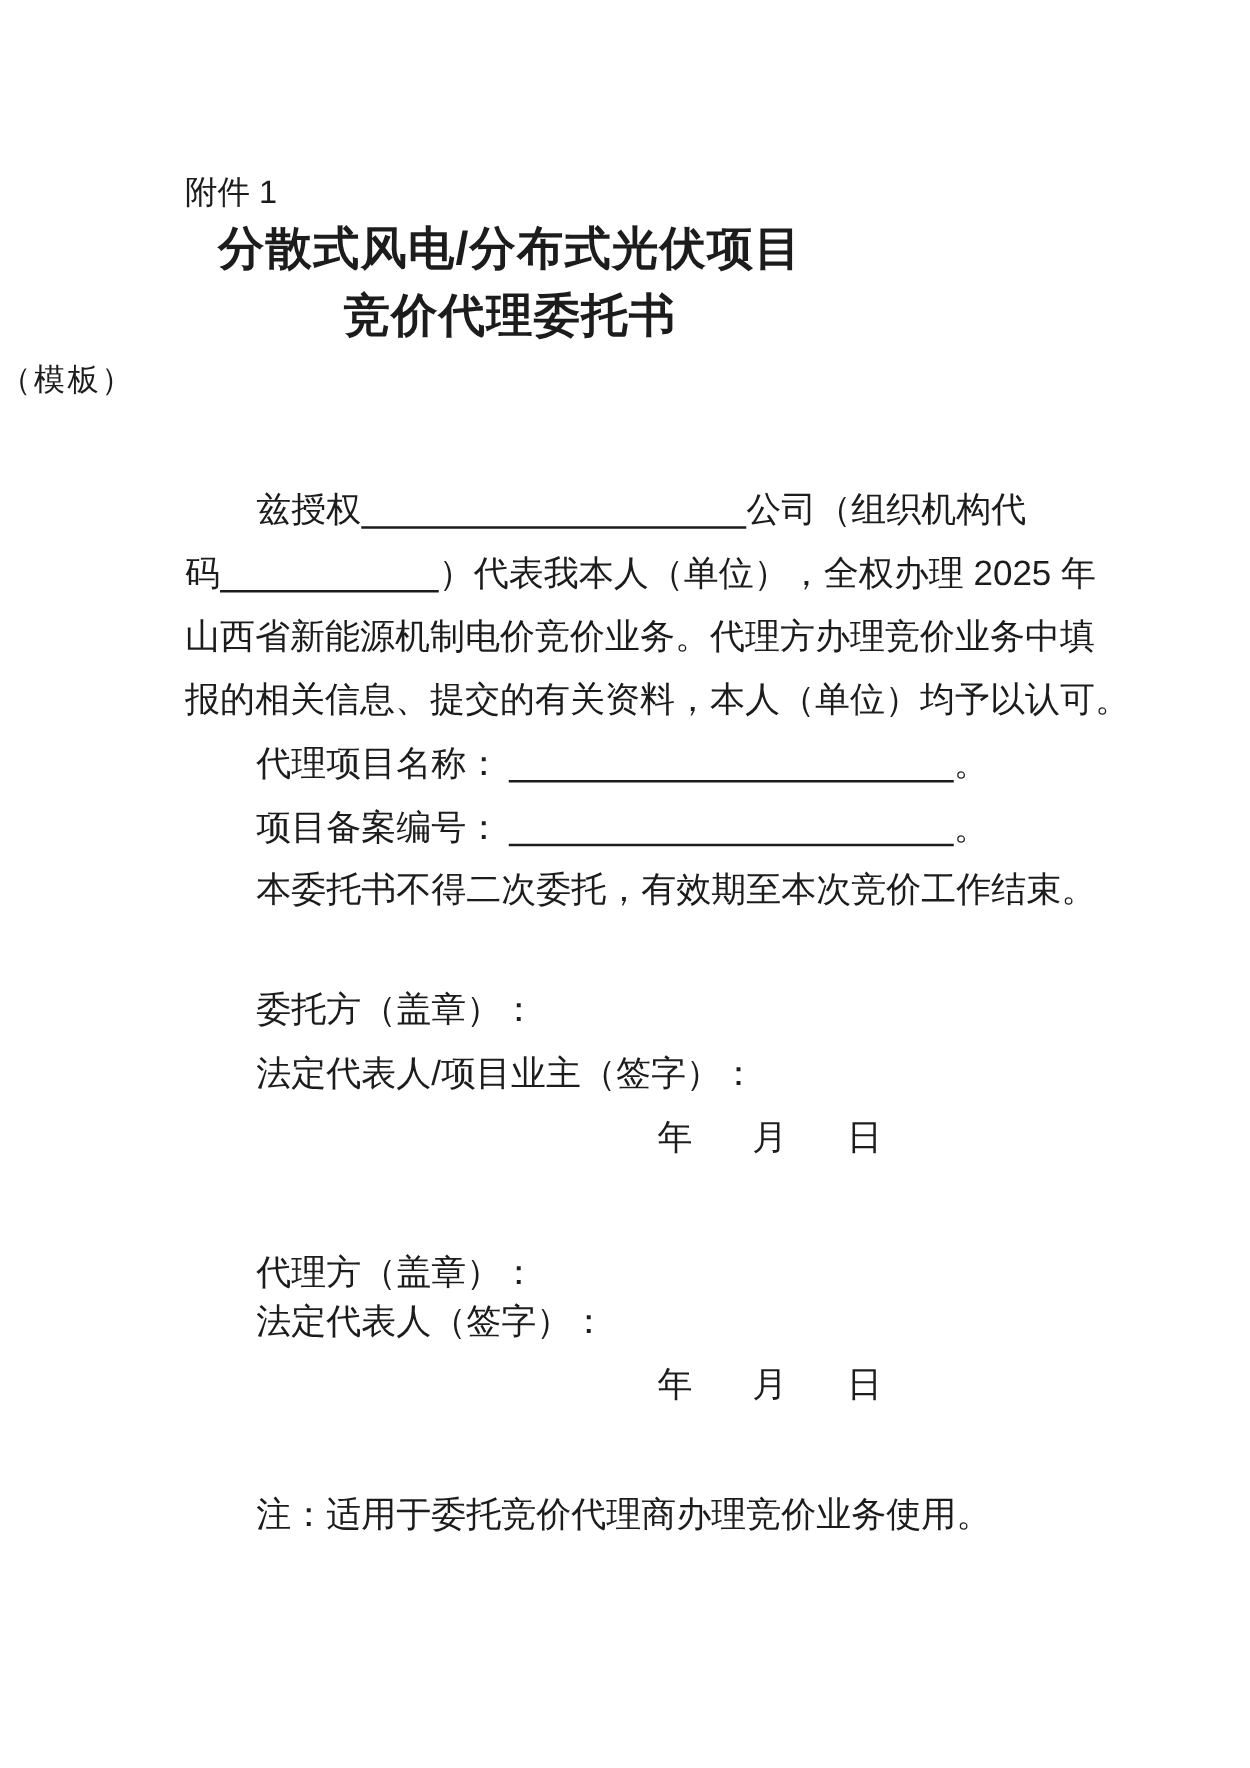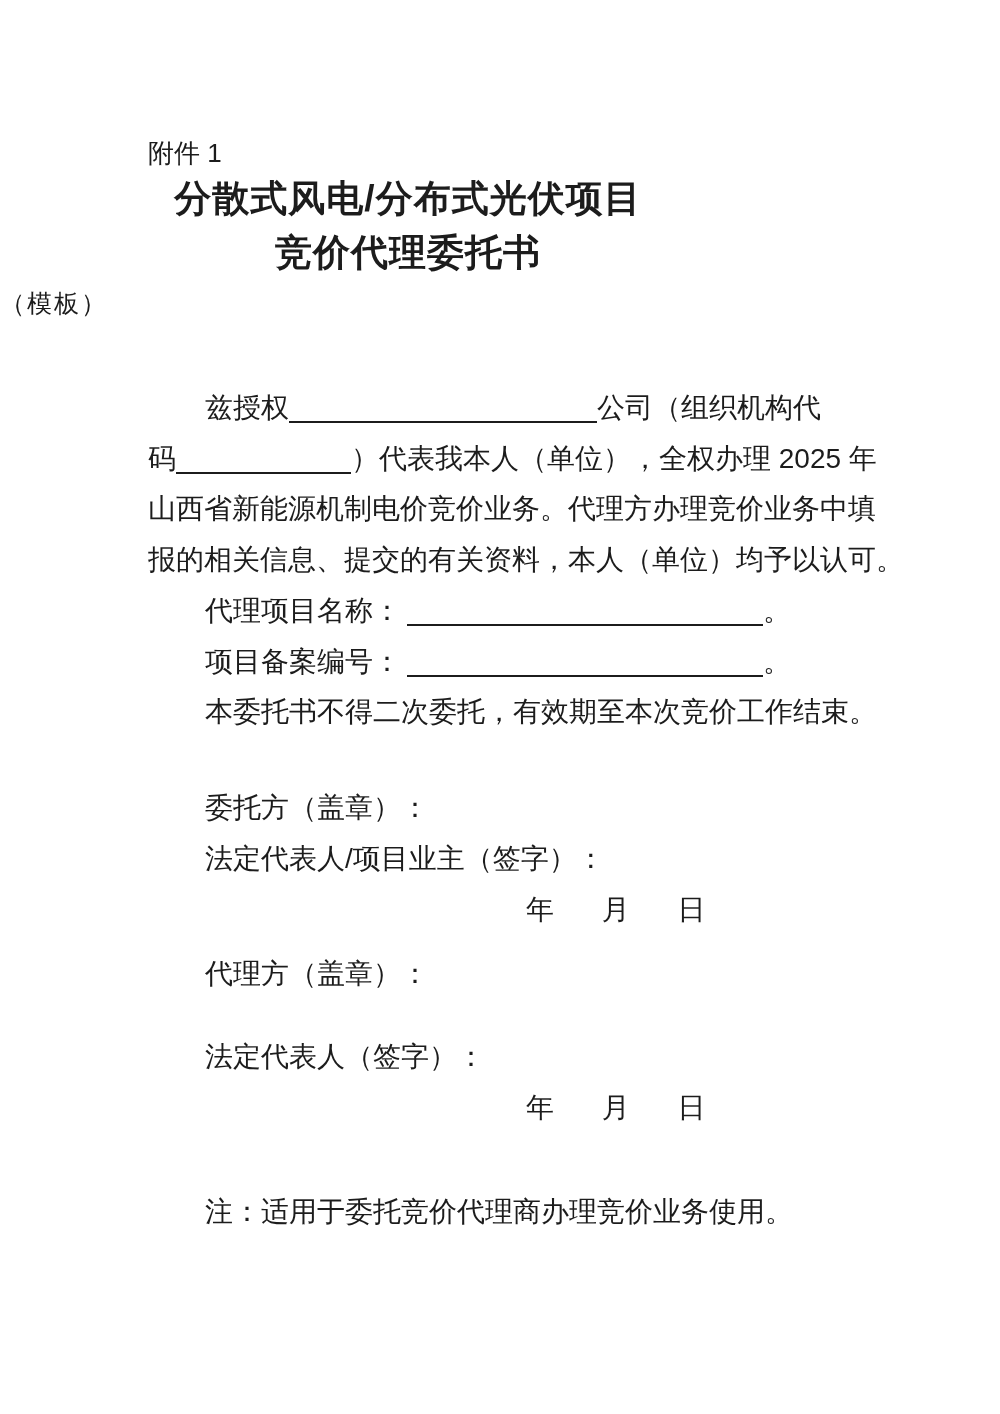--- a/index.html
+++ b/index.html
@@ -105,21 +105,21 @@
   <div class="line indent" style="top:694px">本委托书不得二次委托，有效期至本次竞价工作结束。</div>
 
   <div class="line indent" style="top:790px">委托方（盖章）：</div>
   <div class="line indent" style="top:841px">法定代表人/项目业主（签字）：</div>
   <div class="date-row" style="top:893px">
     <span class="d">年</span>
     <span class="d">月</span>
     <span class="d">日</span>
   </div>
 
-  <div class="line indent" style="top:956px">代理方（盖章）：</div>
+  <div class="line indent" style="top:1000px">代理方（盖章）：</div>
   <div class="line indent" style="top:1039px">法定代表人（签字）：</div>
   <div class="date-row" style="top:1091px">
     <span class="d">年</span>
     <span class="d">月</span>
     <span class="d">日</span>
   </div>
 
   <div class="line indent" style="top:1194px">注：适用于委托竞价代理商办理竞价业务使用。</div>
 
 </div>

